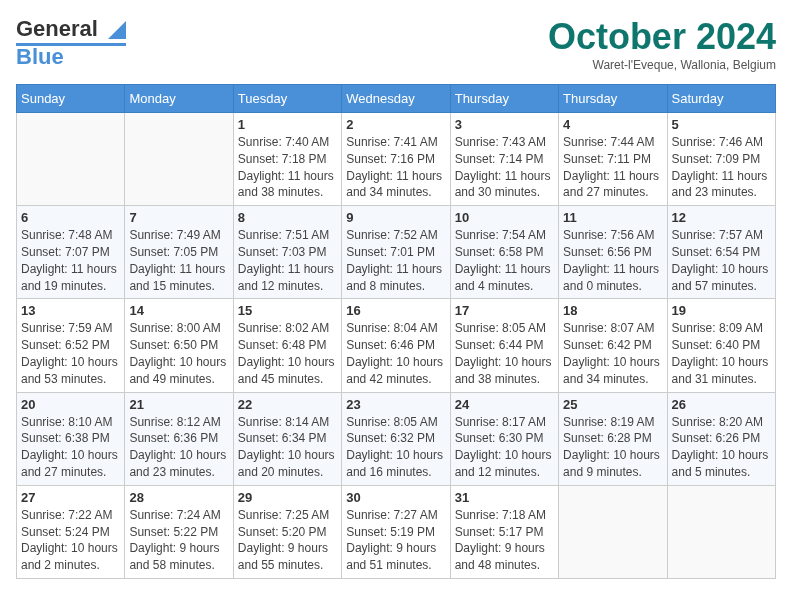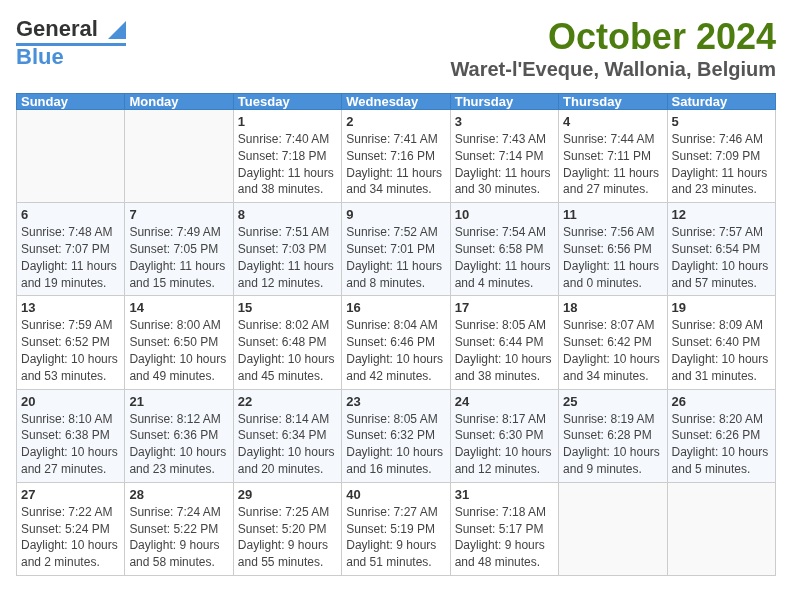--- a/index.html
+++ b/index.html
@@ -25,38 +25,37 @@
       display: flex;
       align-items: center;
       gap: 8px;
     }
     .title-area {
       text-align: right;
     }
     .month-title {
       font-size: 36px;
       font-weight: bold;
-      color: #4d7c0f;
+      color: #0f766e;
     }
     .location-title {
-      font-size: 20px;
+      font-size: 12px;
       color: #555;
-      font-weight: bold;
     }
     table {
       width: 100%;
       border-collapse: collapse;
       font-size: 11px;
     }
     thead tr th {
       background-color: #4a90d9;
       color: #fff;
-      padding: 0 4px;
+      padding: 6px 4px;
       font-size: 13px;
-      font-weight: bold;
+      font-weight: normal;
       text-align: left;
       border: 1px solid #3a7fc1;
     }
     tbody tr td {
       border: 1px solid #ccc;
       vertical-align: top;
       padding: 4px;
       width: 108px;
       min-height: 70px;
       height: 80px;
@@ -293,21 +292,21 @@
 Sunset: 5:22 PM
 Daylight: 9 hours and 58 minutes.</div>
         </td>
         <td>
           <span class="day-number">29</span>
           <div class="day-info">Sunrise: 7:25 AM
 Sunset: 5:20 PM
 Daylight: 9 hours and 55 minutes.</div>
         </td>
         <td>
-          <span class="day-number">40</span>
+          <span class="day-number">30</span>
           <div class="day-info">Sunrise: 7:27 AM
 Sunset: 5:19 PM
 Daylight: 9 hours and 51 minutes.</div>
         </td>
         <td>
           <span class="day-number">31</span>
           <div class="day-info">Sunrise: 7:18 AM
 Sunset: 5:17 PM
 Daylight: 9 hours and 48 minutes.</div>
         </td>

